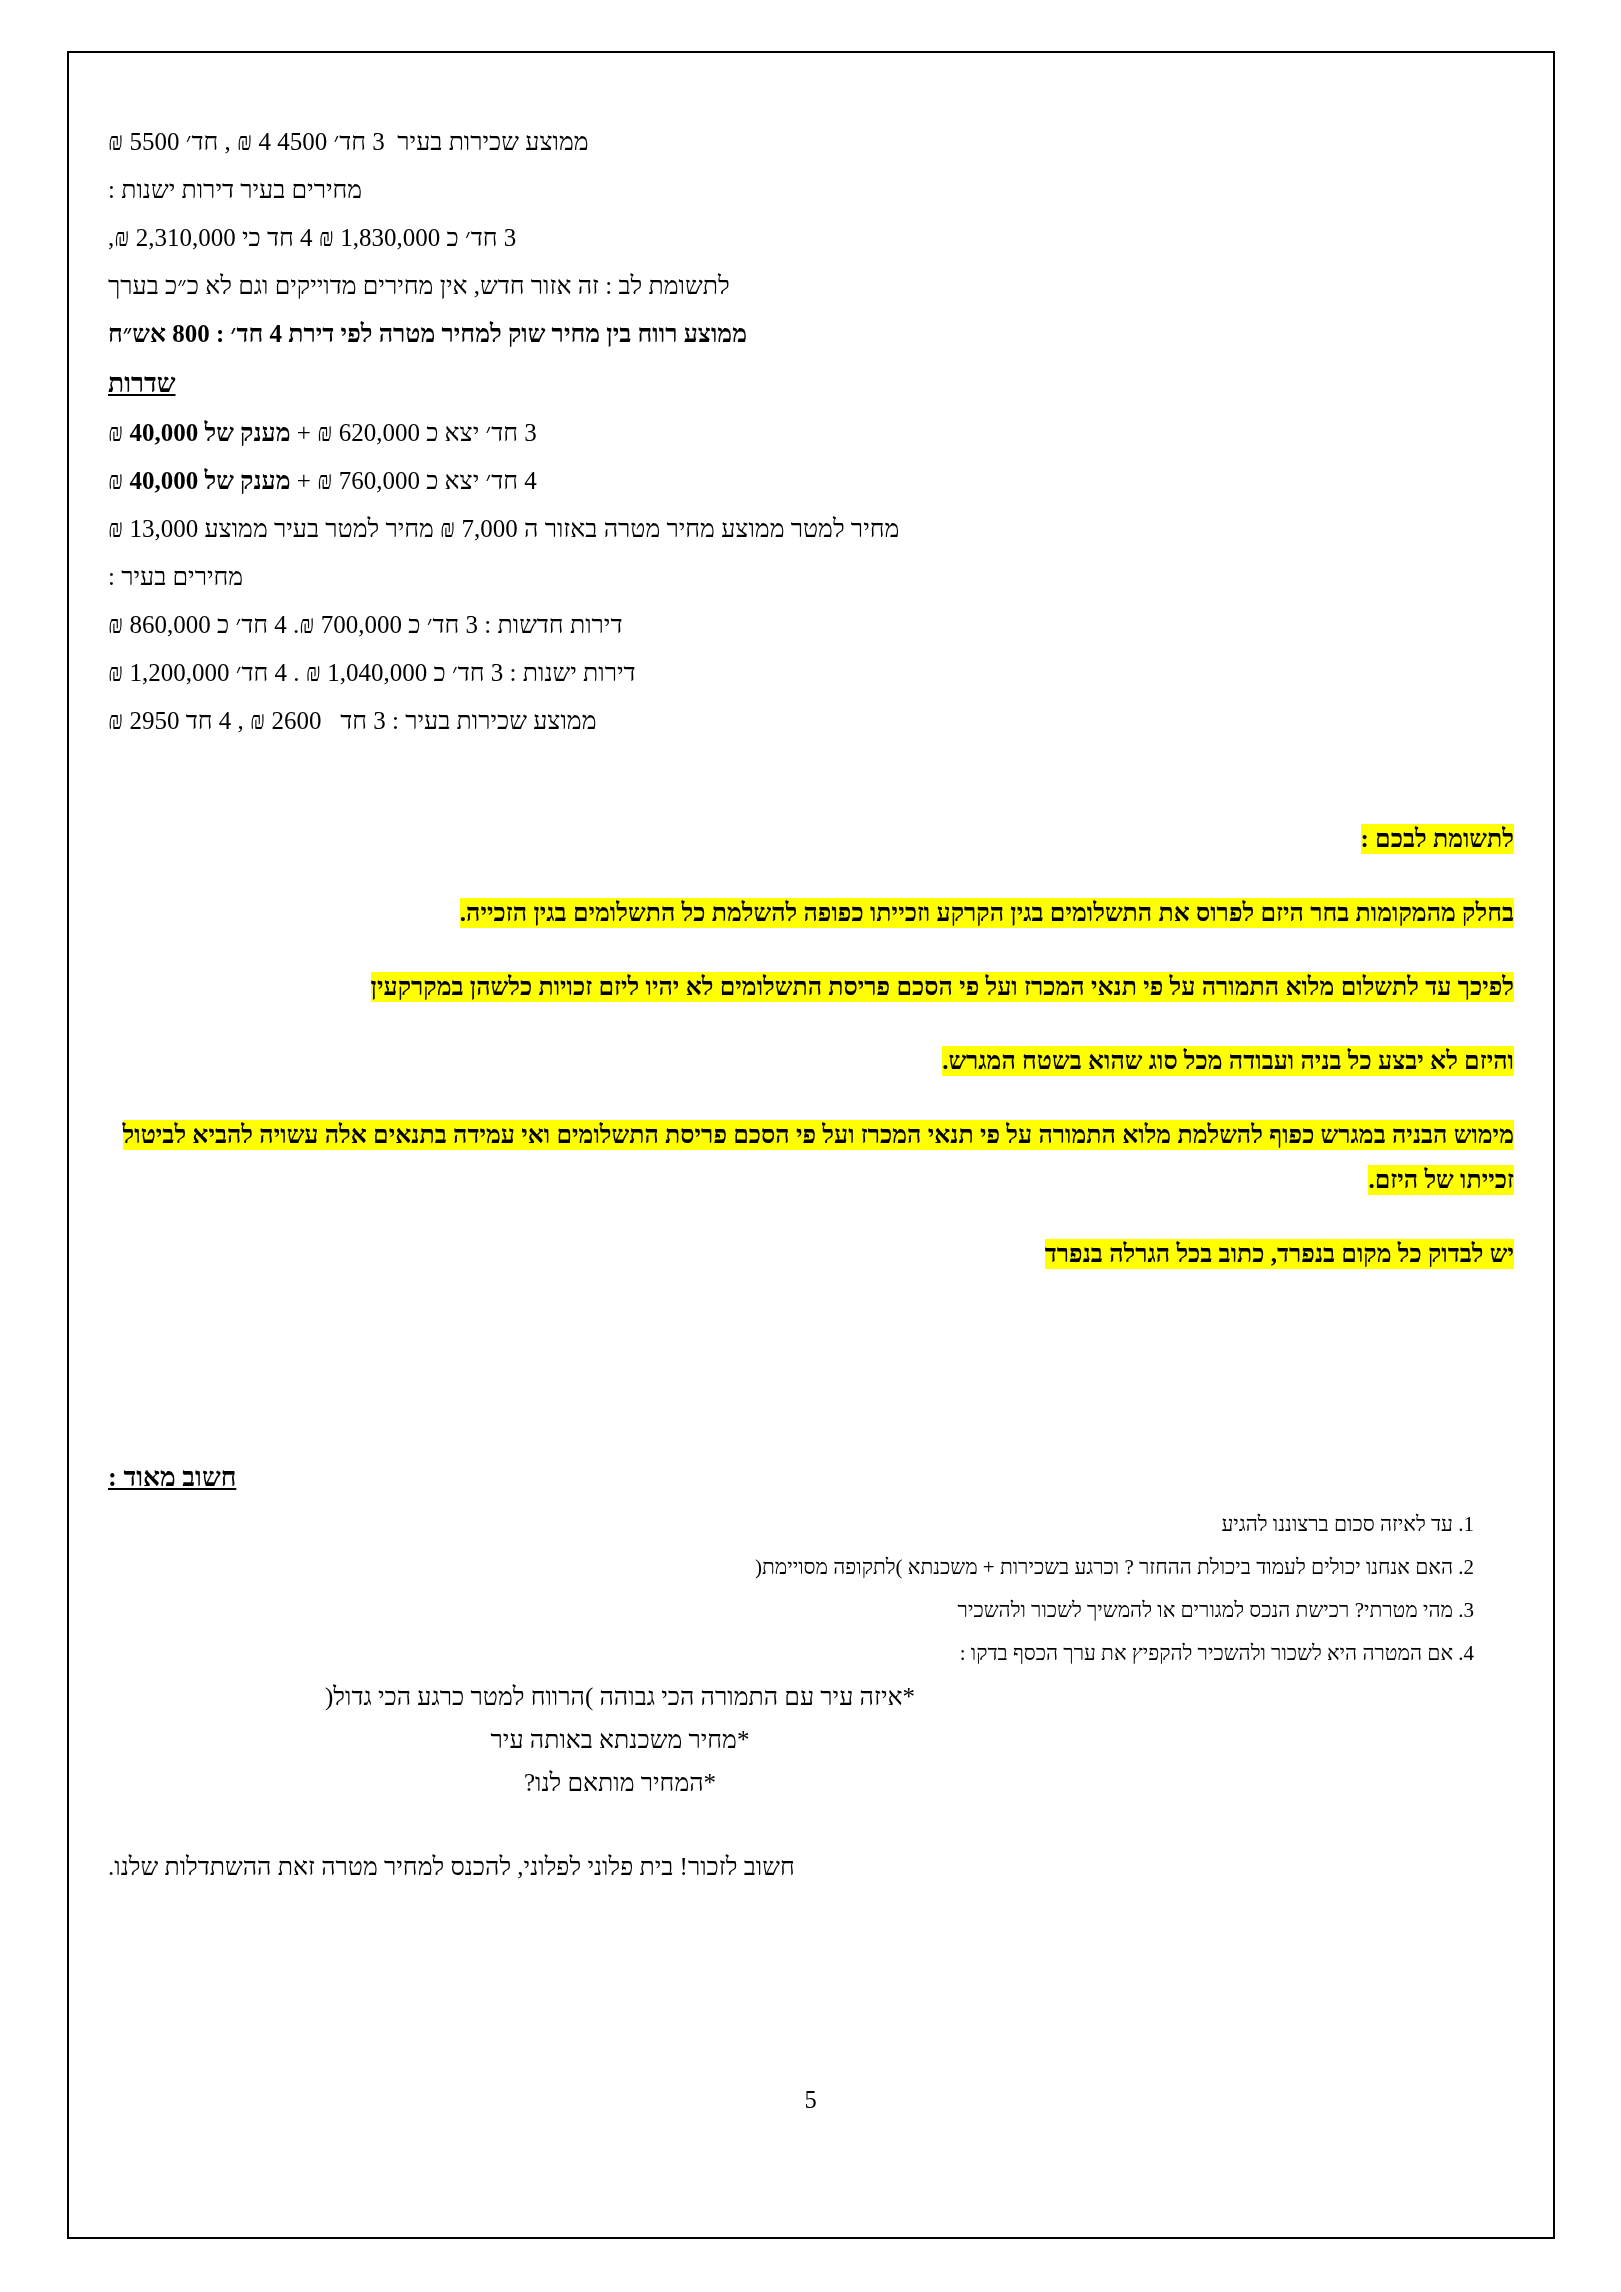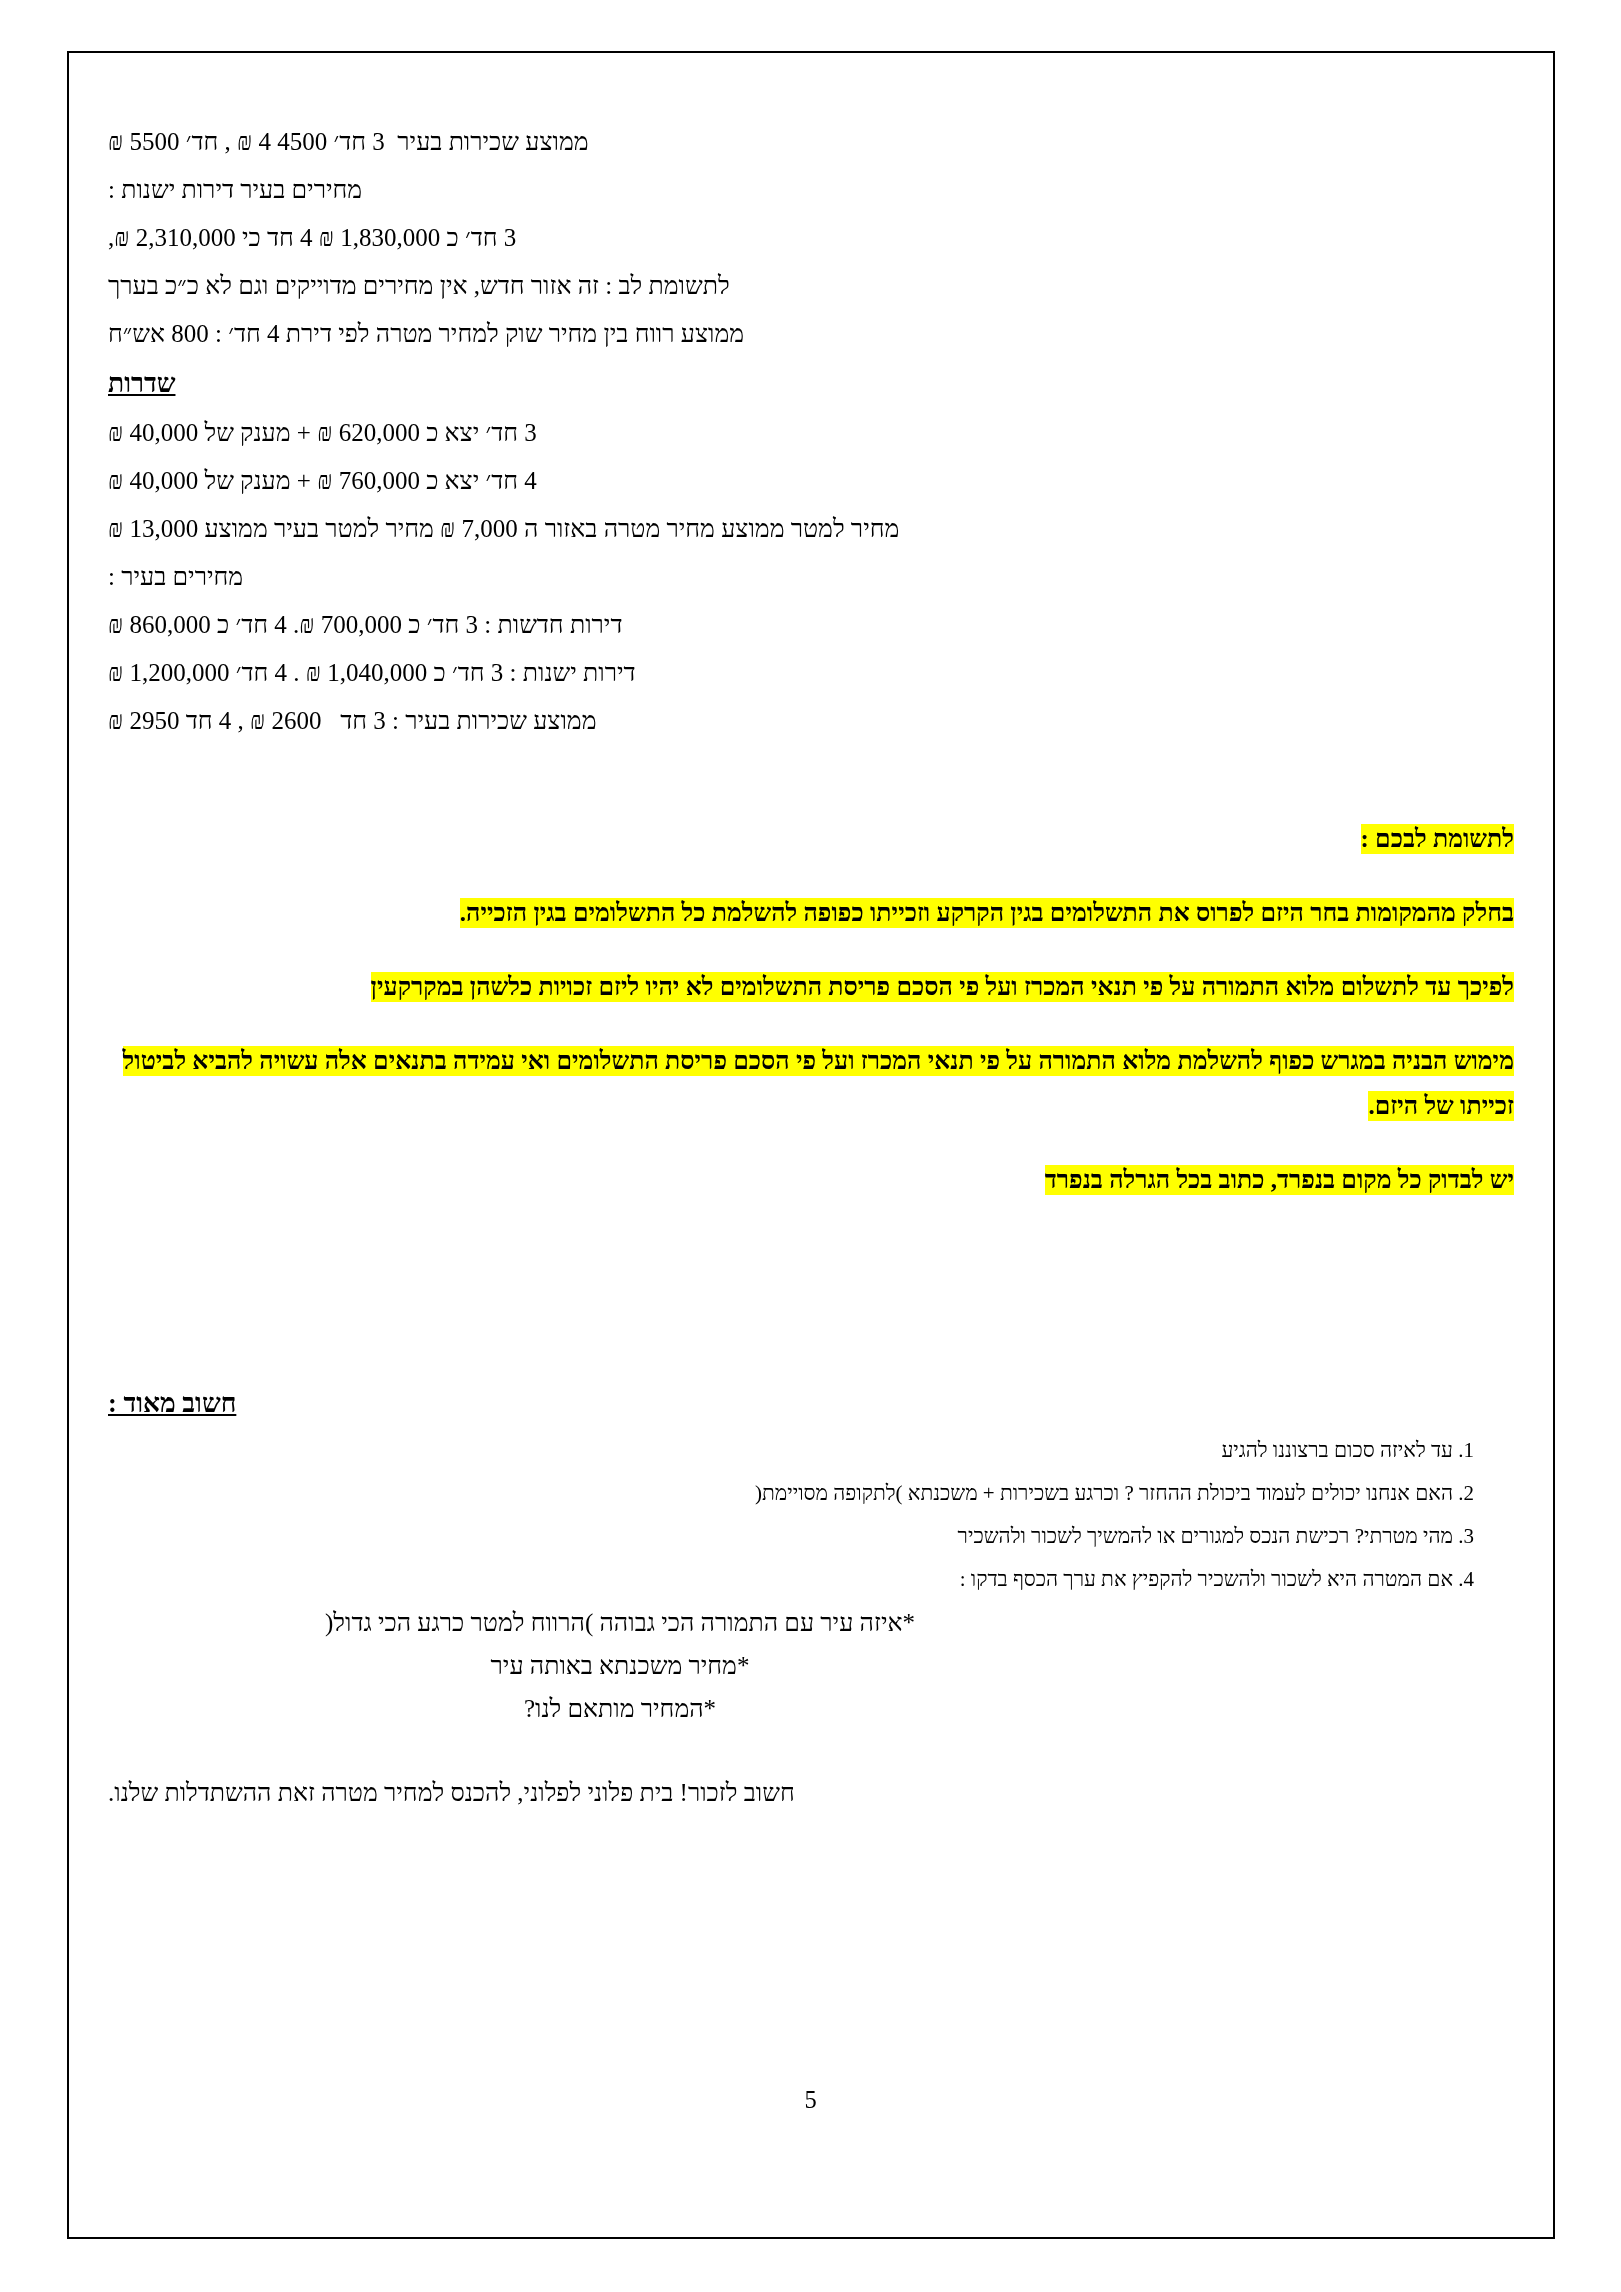--- a/index.html
+++ b/index.html
@@ -37,21 +37,21 @@
   }
   .line {
     direction: rtl;
     text-align: left;
     font-size: 25px;
     line-height: 48px;
     color: #000000;
     white-space: pre-wrap;
     word-wrap: break-word;
   }
-  .bold { font-weight: normal; }
+  .bold { font-weight: bold; }
   .underline { }
   .heading {
     font-weight: bold;
     font-size: 26.5px;
     text-decoration: underline;
     line-height: 51px;
   }
   .hl {
     font-weight: bold;
     font-size: 25px;
@@ -142,20 +142,21 @@
     <div class="line">ממוצע שכירות בעיר : 3 חד   2600 ₪ , 4 חד 2950 ₪</div>
 
     <div class="gap-lg"></div>
 
     <div class="hl hl-block"><span class="mark">לתשומת לבכם :</span></div>
 
     <div class="hl hl-block"><span class="mark">בחלק מהמקומות בחר היזם לפרוס את התשלומים בגין הקרקע וזכייתו כפופה להשלמת כל התשלומים בגין הזכייה.</span></div>
 
     <div class="hl hl-block"><span class="mark">לפיכך עד לתשלום מלוא התמורה על פי תנאי המכרז ועל פי הסכם פריסת התשלומים לא יהיו ליזם זכויות כלשהן במקרקעין</span></div>
 
+    <div class="hl hl-block"><span class="mark">והיזם לא יבצע כל בניה ועבודה מכל סוג שהוא בשטח המגרש.</span></div>
 
     <div class="hl hl-block"><span class="mark">מימוש הבניה במגרש כפוף להשלמת מלוא התמורה על פי תנאי המכרז ועל פי הסכם פריסת התשלומים ואי עמידה בתנאים אלה עשויה להביא לביטול זכייתו של היזם.</span></div>
 
     <div class="hl hl-block"><span class="mark">יש לבדוק כל מקום בנפרד, כתוב בכל הגרלה בנפרד</span></div>
 
     <div class="gap-xxl"></div>
 
     <div class="line heading">חשוב מאוד :</div>
 
 

